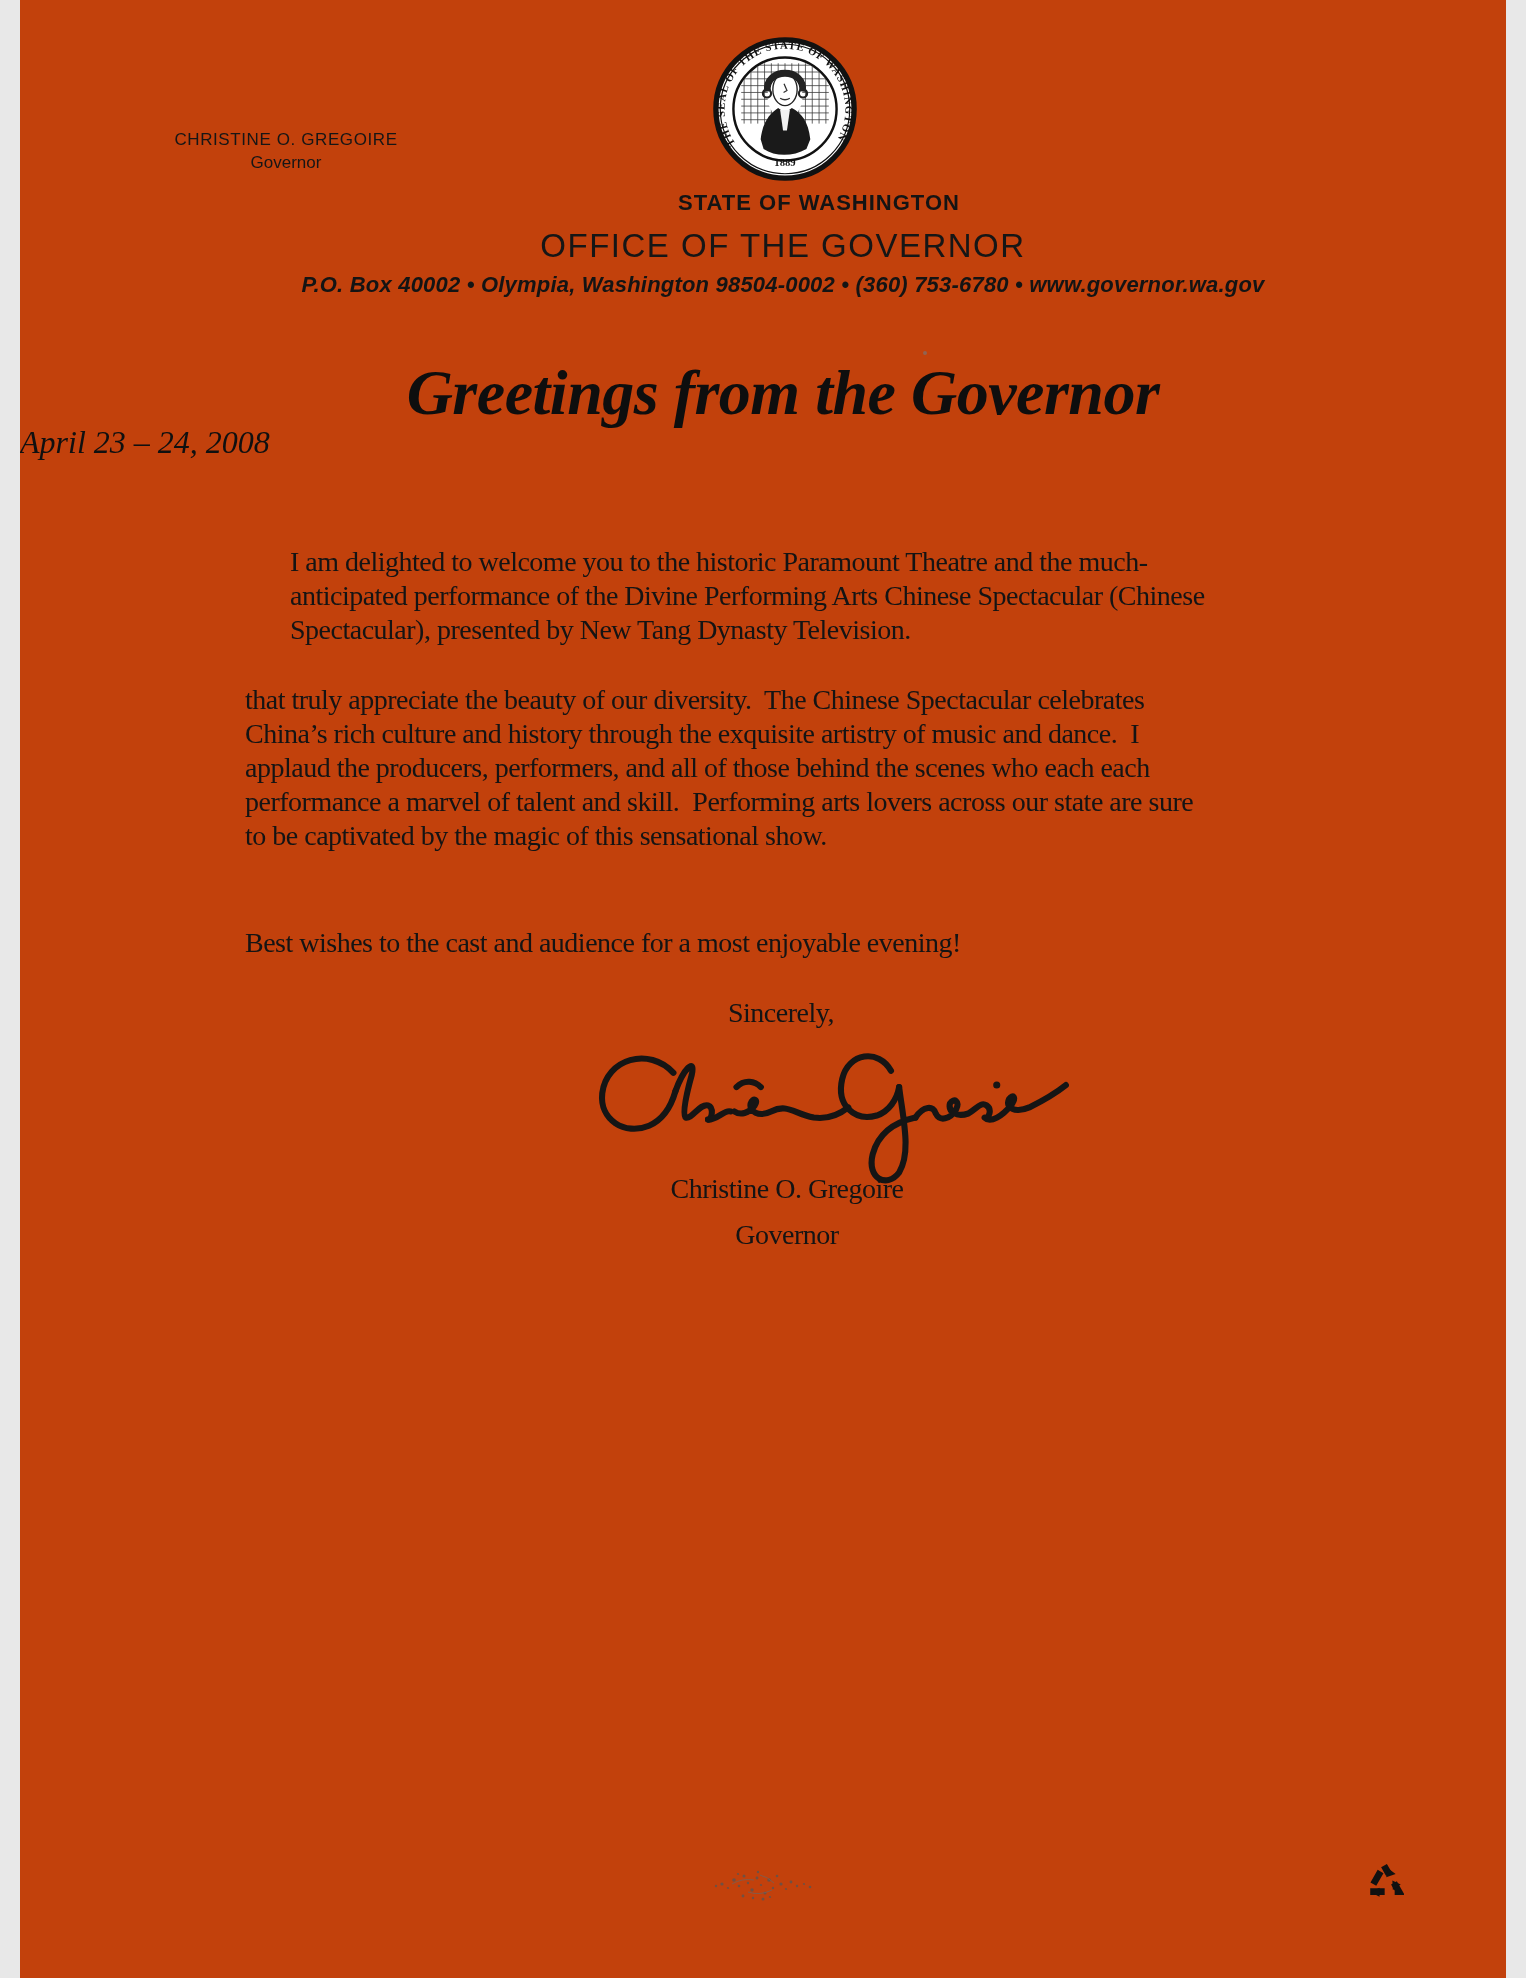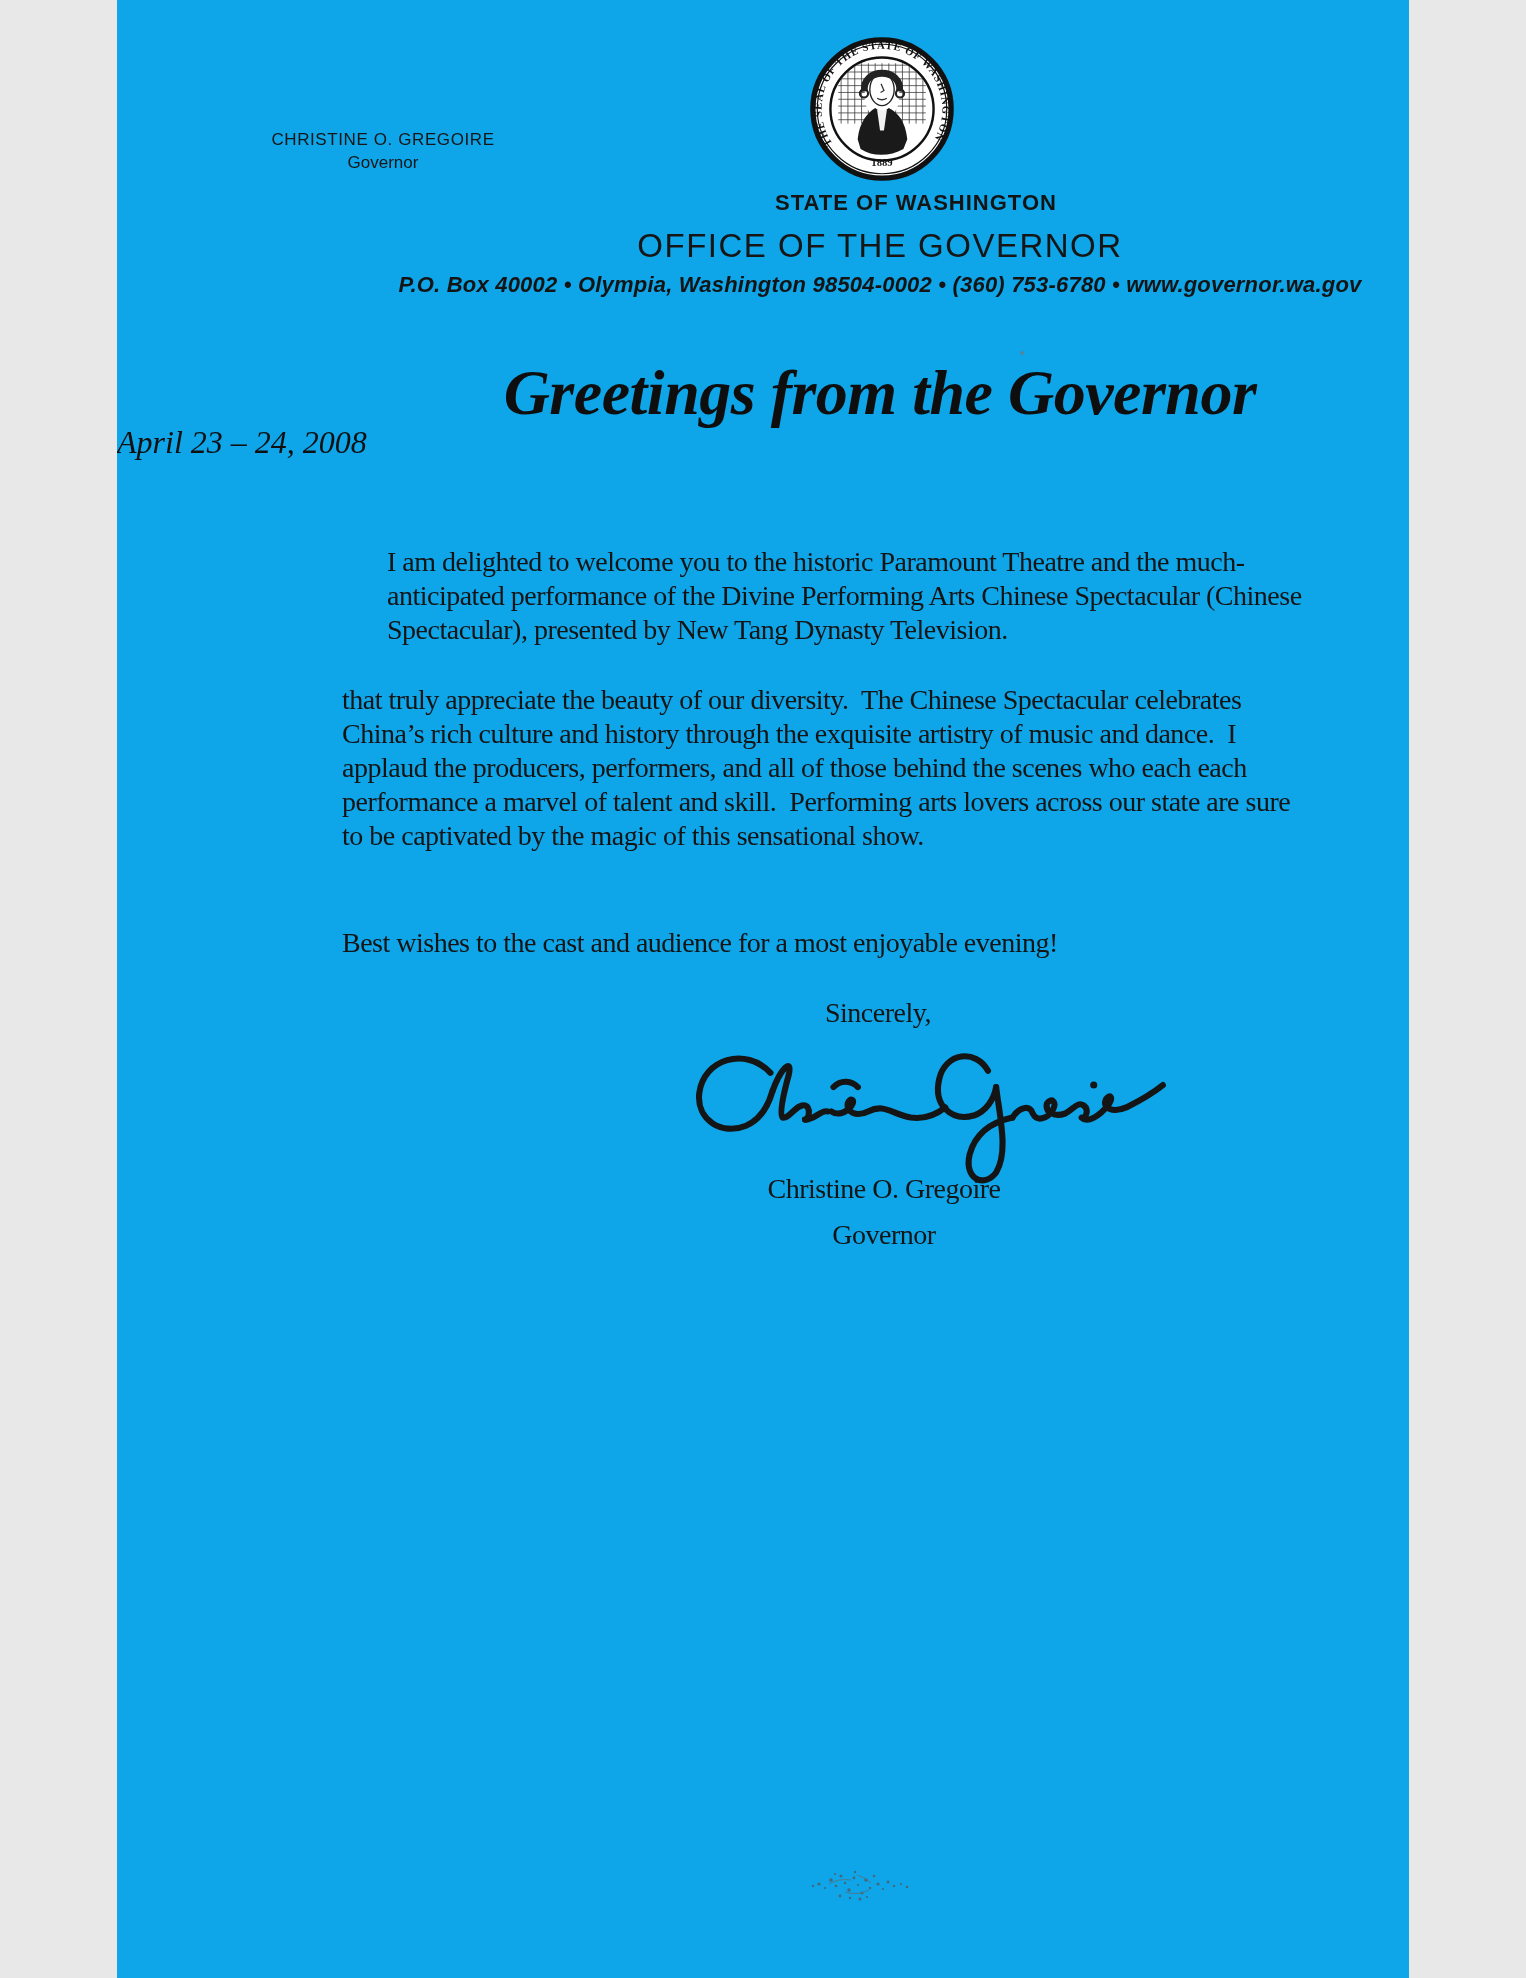--- a/index.html
+++ b/index.html
@@ -1,19 +1,19 @@
 <!DOCTYPE html>
 <html><head>
 <meta charset="utf-8">
 <style>
   html,body{margin:0;padding:0;background:#e8e8e8;}
   .page{
     position:relative;
-    width:1292px;height:1978px;
-    background:#0ea5e9;
+    width:1486px;height:1978px;
+    background:#c2410c;
     margin:0 auto;
     overflow:hidden;
     font-family:"Liberation Serif","DejaVu Serif",serif;
     color:#111111;
   }
   .abs{position:absolute;}
   
   .lh-name-block{left:143px;top:130px;width:246px;text-align:center;
     font-family:"Liberation Sans","DejaVu Sans",sans-serif;}
   .lh-name{font-size:17px;letter-spacing:0.6px;font-weight:500;color:#161616;}

